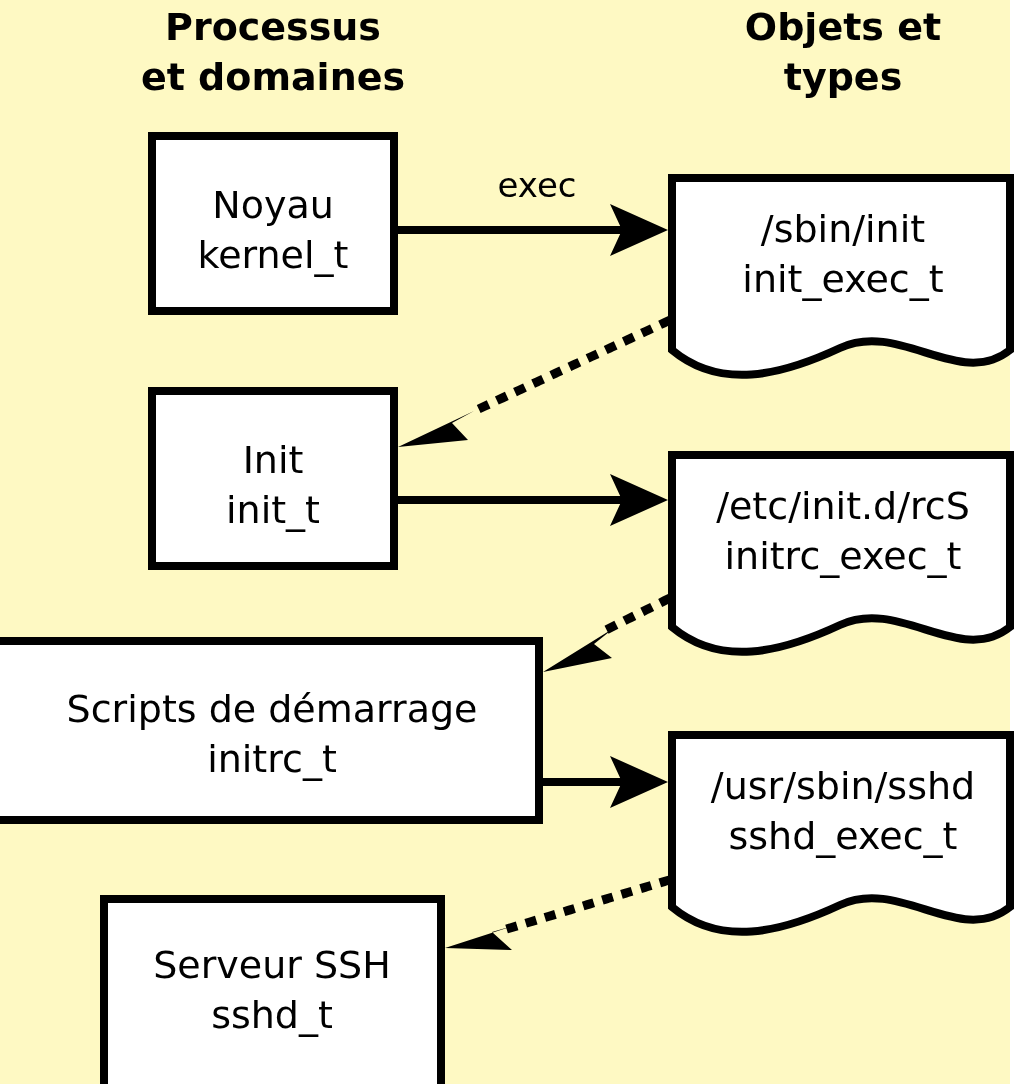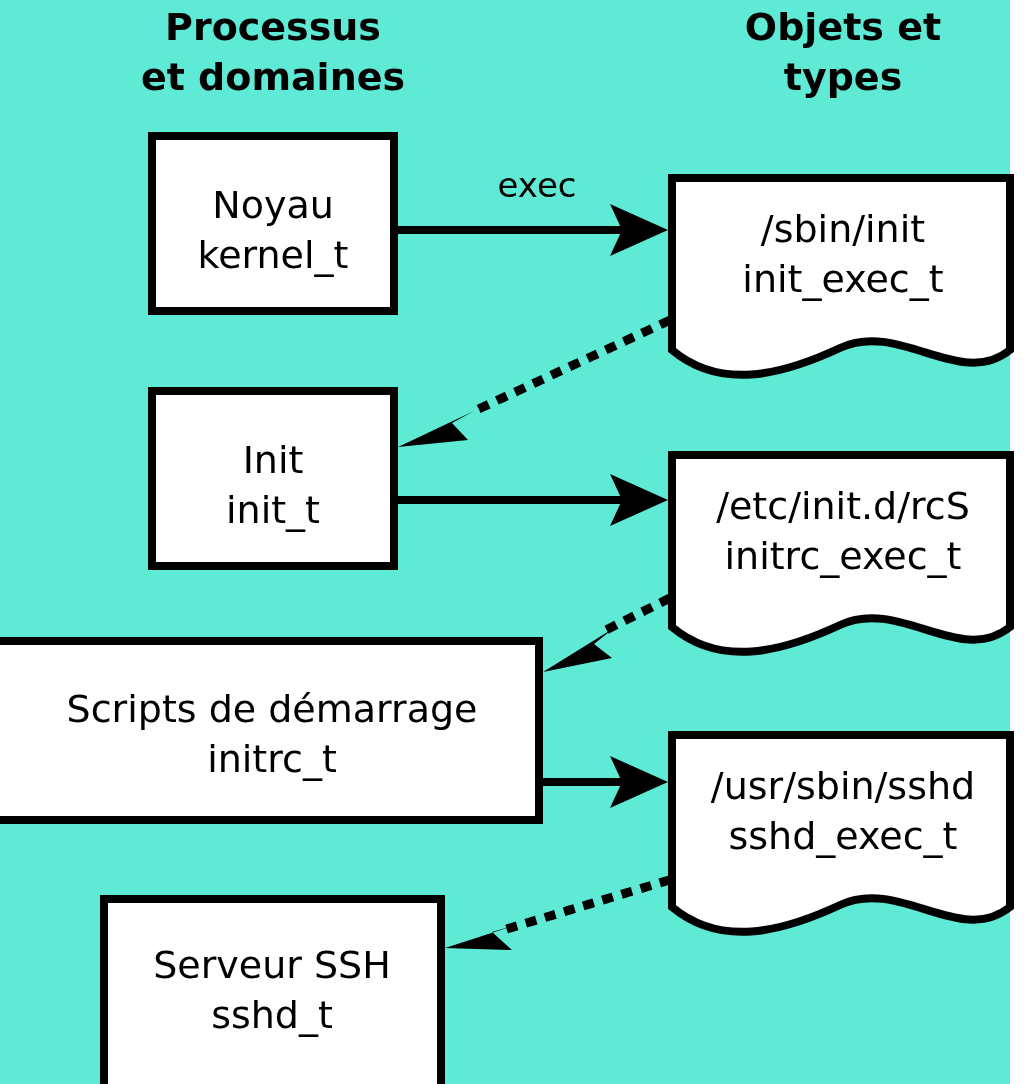--- a/index.html
+++ b/index.html
@@ -10,21 +10,21 @@
   body {
     width: 1024px;
     height: 1084px;
     overflow: hidden;
     font-family: "DejaVu Sans", sans-serif;
   }
   #diagram-root {
     position: relative;
     width: 1010px;
     height: 1084px;
-    background: #5eead4;
+    background: #fef9c3;
   }
   svg.diagram-canvas {
     position: absolute;
     top: 0;
     left: 0;
     width: 1024px;
     height: 1084px;
     display: block;
   }
   .col-header {

